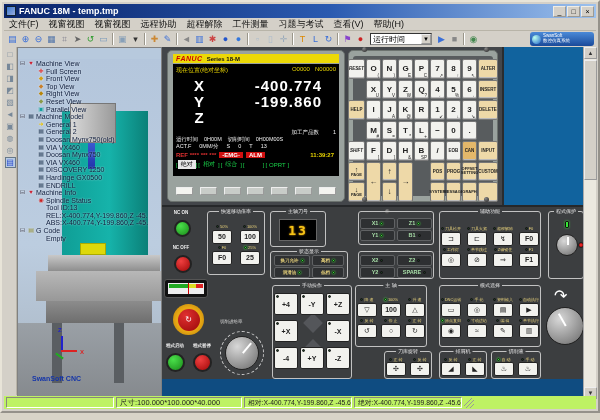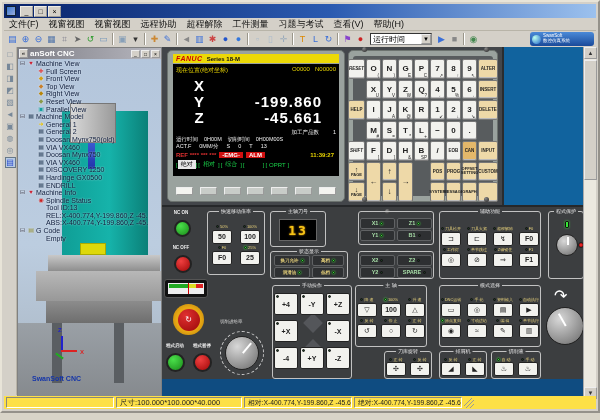--- a/index.html
+++ b/index.html
@@ -118,35 +118,36 @@
 .estop{position:absolute;left:11px;top:97px;width:31px;height:31px;border-radius:50%;background:radial-gradient(circle,#e8a814 55%,#b07c08);display:flex;align-items:center;justify-content:center;}
 .estop .inner{width:22px;height:22px;border-radius:50%;background:radial-gradient(circle at 35% 30%,#e03030,#9a0808);display:flex;align-items:center;justify-content:center;color:#fff;font-size:8px;}
 .dial{position:absolute;border-radius:50%;background:radial-gradient(circle at 35% 30%,#d8d8d8,#8a8a8a 70%,#666);border:1px solid #222;}
 .dial .ptr{position:absolute;left:50%;top:10%;width:1.5px;height:40%;background:#fff;transform:rotate(40deg);transform-origin:bottom;}
 .dticks{position:absolute;border-radius:50%;border:1px dashed #cfcfcf;}
 .dlabel{position:absolute;color:#ddd;font-size:4.5px;white-space:nowrap;}
 .screw{position:absolute;width:5px;height:5px;border-radius:50%;background:radial-gradient(circle at 35% 30%,#888,#222);}
 .sevenseg{background:#000;border:1px solid #666;color:#f5c518;font-family:"DejaVu Sans Mono",monospace;font-weight:bold;font-size:13px;letter-spacing:2px;display:flex;align-items:center;justify-content:center;text-shadow:0 0 2px #fa0;}
 .jogdeco{position:absolute;width:14px;height:14px;background:#54565a;transform:rotate(45deg);}
 
-.statusbar{position:absolute;left:2px;bottom:2px;right:2px;height:13px;background:#fde047;display:flex;align-items:center;gap:2px;padding:1px 2px;}
+.statusbar{position:absolute;left:2px;bottom:2px;right:2px;height:13px;background:#bef264;display:flex;align-items:center;gap:2px;padding:1px 2px;}
 .sbseg{height:11px;border:1px solid;border-color:#8a887c #fff #fff #8a887c;font-size:7.5px;color:#222;display:flex;align-items:center;padding:0 3px;white-space:nowrap;overflow:hidden;}
 .sbcombo{flex:1;height:11px;display:flex;align-items:center;gap:2px;}
 .sbcombo .box{flex:1;height:11px;background:#fff;border:1px inset #888;font-size:7px;display:flex;align-items:center;padding:0 2px;white-space:nowrap;overflow:hidden;}
 .sbcombo .dd{width:10px;height:10px;background:#d4d0c8;border:1px outset #eee;font-size:5px;text-align:center;line-height:9px;}
 .toolico{width:8px;height:8px;background:linear-gradient(180deg,#d02020 50%,#2040c0 50%);border:1px solid #333;margin:0 2px;}
 .grip{width:10px;height:10px;background:linear-gradient(135deg,transparent 40%,#999 40%,#999 45%,transparent 45%,transparent 60%,#999 60%,#999 65%,transparent 65%,transparent 80%,#999 80%,#999 85%,transparent 85%);}
 </style>
 </head>
 <body>
 
 <div class="win">
 
   <div class="titlebar">
     <div class="appicon"></div>
+    <div class="ttext">FANUC 18M - temp.tmp</div>
     <div class="wbtn">_</div>
     <div class="wbtn">□</div>
     <div class="wbtn">×</div>
   </div>
 
   <div class="menubar" id="menubar">
       <div class="menuitem">文件(F)</div>
       <div class="menuitem">视窗视图</div>
       <div class="menuitem">视窗视图</div>
       <div class="menuitem">远程协助</div>
@@ -213,27 +214,20 @@
       <div class="lsicon">◩</div>
       <div class="lsicon">▧</div>
       <div class="lsicon">◄</div>
       <div class="lsicon">▣</div>
       <div class="lsicon">◍</div>
       <div class="lsicon">◎</div>
       <div class="lsicon active">▤</div>
     </div>
 
   <div class="mwin">
-    <div class="mwin-title">
-      <div class="col">«</div>
-      <div class="mt">anSoft CNC</div>
-      <div class="mwbtn">_</div>
-      <div class="mwbtn">□</div>
-      <div class="mwbtn">×</div>
-    </div>
     <div class="scene">
       <div class="s-col"></div>
       <div class="s-head"></div>
       <div class="s-tool"></div>
       <div class="s-part"></div>
       <div class="s-table"></div>
       <div class="s-base"></div>
       <div class="s-step"></div>
       <div class="s-floor"></div>
       <div class="s-leg" style="left:34px"></div>
@@ -382,28 +376,28 @@
         <div class="srow1">
           <span>现在位置(绝对坐标)</span>
           <span>
             <span>O0000</span>&nbsp;&nbsp;
             <span>N00000</span>
           </span>
         </div>
         <div class="coords" id="coords">
             <div class="crow">
               <span class="an">X</span>
+              <span class="av">-400.774</span>
             </div>
             <div class="crow">
               <span class="an">Y</span>
               <span class="av">-199.860</span>
             </div>
             <div class="crow">
               <span class="an">Z</span>
-              <span class="av">-45.661</span>
             </div>
           </div>
         <div class="smallrows">
           <div class="sr" style="justify-content:flex-end;gap:14px;">
             <span>加工产品数</span>
             <span>1</span>
           </div>
           <div class="sr" style="gap:6px;">
             <span>运行时间</span>
             <span>0H00M</span>

